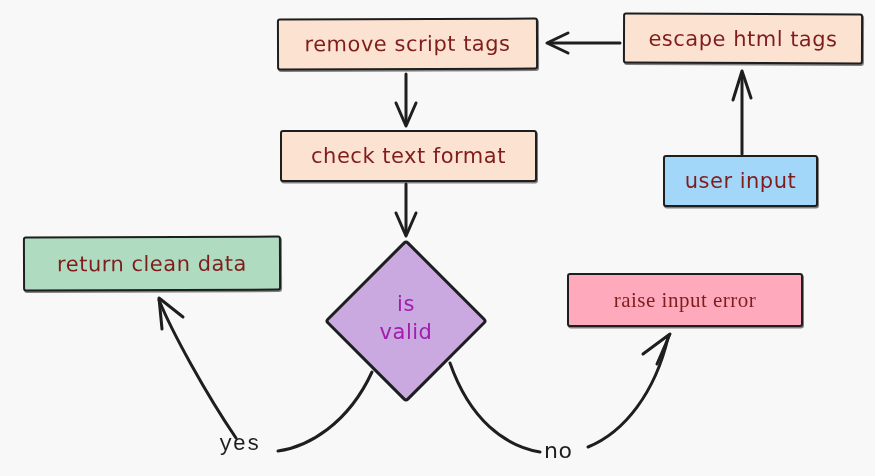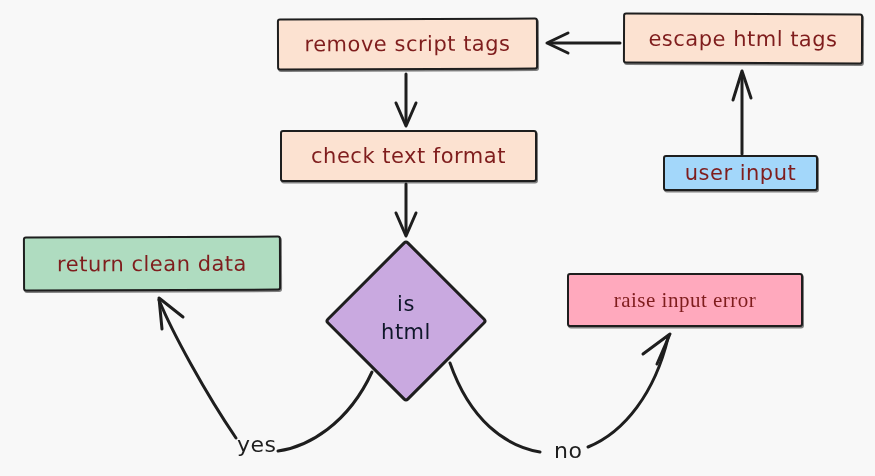--- a/index.html
+++ b/index.html
@@ -37,51 +37,51 @@
     border-radius: 3px;
     font-size: 21px;
     letter-spacing: 0.5px;
     color: #7f1d1d;
     box-shadow: 1px 1.5px 0 rgba(30,30,30,0.55);
     box-sizing: border-box;
     white-space: nowrap;
   }
   .node-remove  { left: 277px; top: 18px;  width: 261px; height: 52px; transform: rotate(-0.2deg); }
   .node-escape  { left: 623px; top: 13px;  width: 240px; height: 51px; transform: rotate(0.2deg); }
-  .node-user    { left: 663px; top: 155px; width: 155px; height: 36px; }
+  .node-user    { left: 663px; top: 155px; width: 155px; height: 52px; }
   .node-check   { left: 280px; top: 130px; width: 257px; height: 52px; }
   .node-return  { left: 10px;  top: 236px; width: 258px; height: 55px; transform: rotate(-0.2deg); margin-left: 13px; }
   .node-raise   { left: 567px; top: 273px; width: 236px; height: 54px; font-family: Liberation Serif, serif; }
   .diamond {
     position: absolute;
     left: 348px; top: 263px;
     width: 116px; height: 116px;
     border: 3px solid #1e1e1e;
     border-radius: 4px;
     transform: rotate(45deg);
     box-sizing: border-box;
   }
   .diamond-label {
     position: absolute;
     left: 336px; top: 290px;
     width: 140px;
     text-align: center;
     font-size: 21px;
     letter-spacing: 0.5px;
     line-height: 1.35;
-    color: #0f172a;
+    color: #a21caf;
   }
   .edge-label {
     position: absolute;
     font-size: 22px;
     letter-spacing: 0.5px;
     color: #1e1e1e;
   }
-  .edge-label-yes { left: 237px; top: 432px; }
-  .edge-label-no  { left: 544px; top: 438px; margin-left: 10px; }
+  .edge-label-yes { left: 219px; top: 432px; font-family: Liberation Mono, monospace; }
+  .edge-label-no  { left: 544px; top: 438px; }
 </style>
 </head>
 <body>
 
 <div class="canvas">
 
   <svg class="arrow-layer" viewBox="0 0 875 476" style="color: rgb(30, 30, 30);">
 
     <g>
       <path d="M 620 43 L 550 43"></path>
@@ -128,21 +128,21 @@
     <span>user input</span>
   </div>
 
   <div class="node node-check" style="background-color: rgb(252, 226, 209);">
     <span>check text format</span>
   </div>
 
   <div class="diamond" style="background-color: rgb(201, 169, 224);"></div>
   <div class="diamond-label">
     <div>is</div>
-    <div>html</div>
+    <div>valid</div>
   </div>
 
   <div class="node node-return" style="background-color: rgb(175, 220, 192);">
     <span>return clean data</span>
   </div>
 
   <div class="node node-raise" style="background-color: rgb(255, 169, 189);">
     <span>raise input error</span>
   </div>
 

